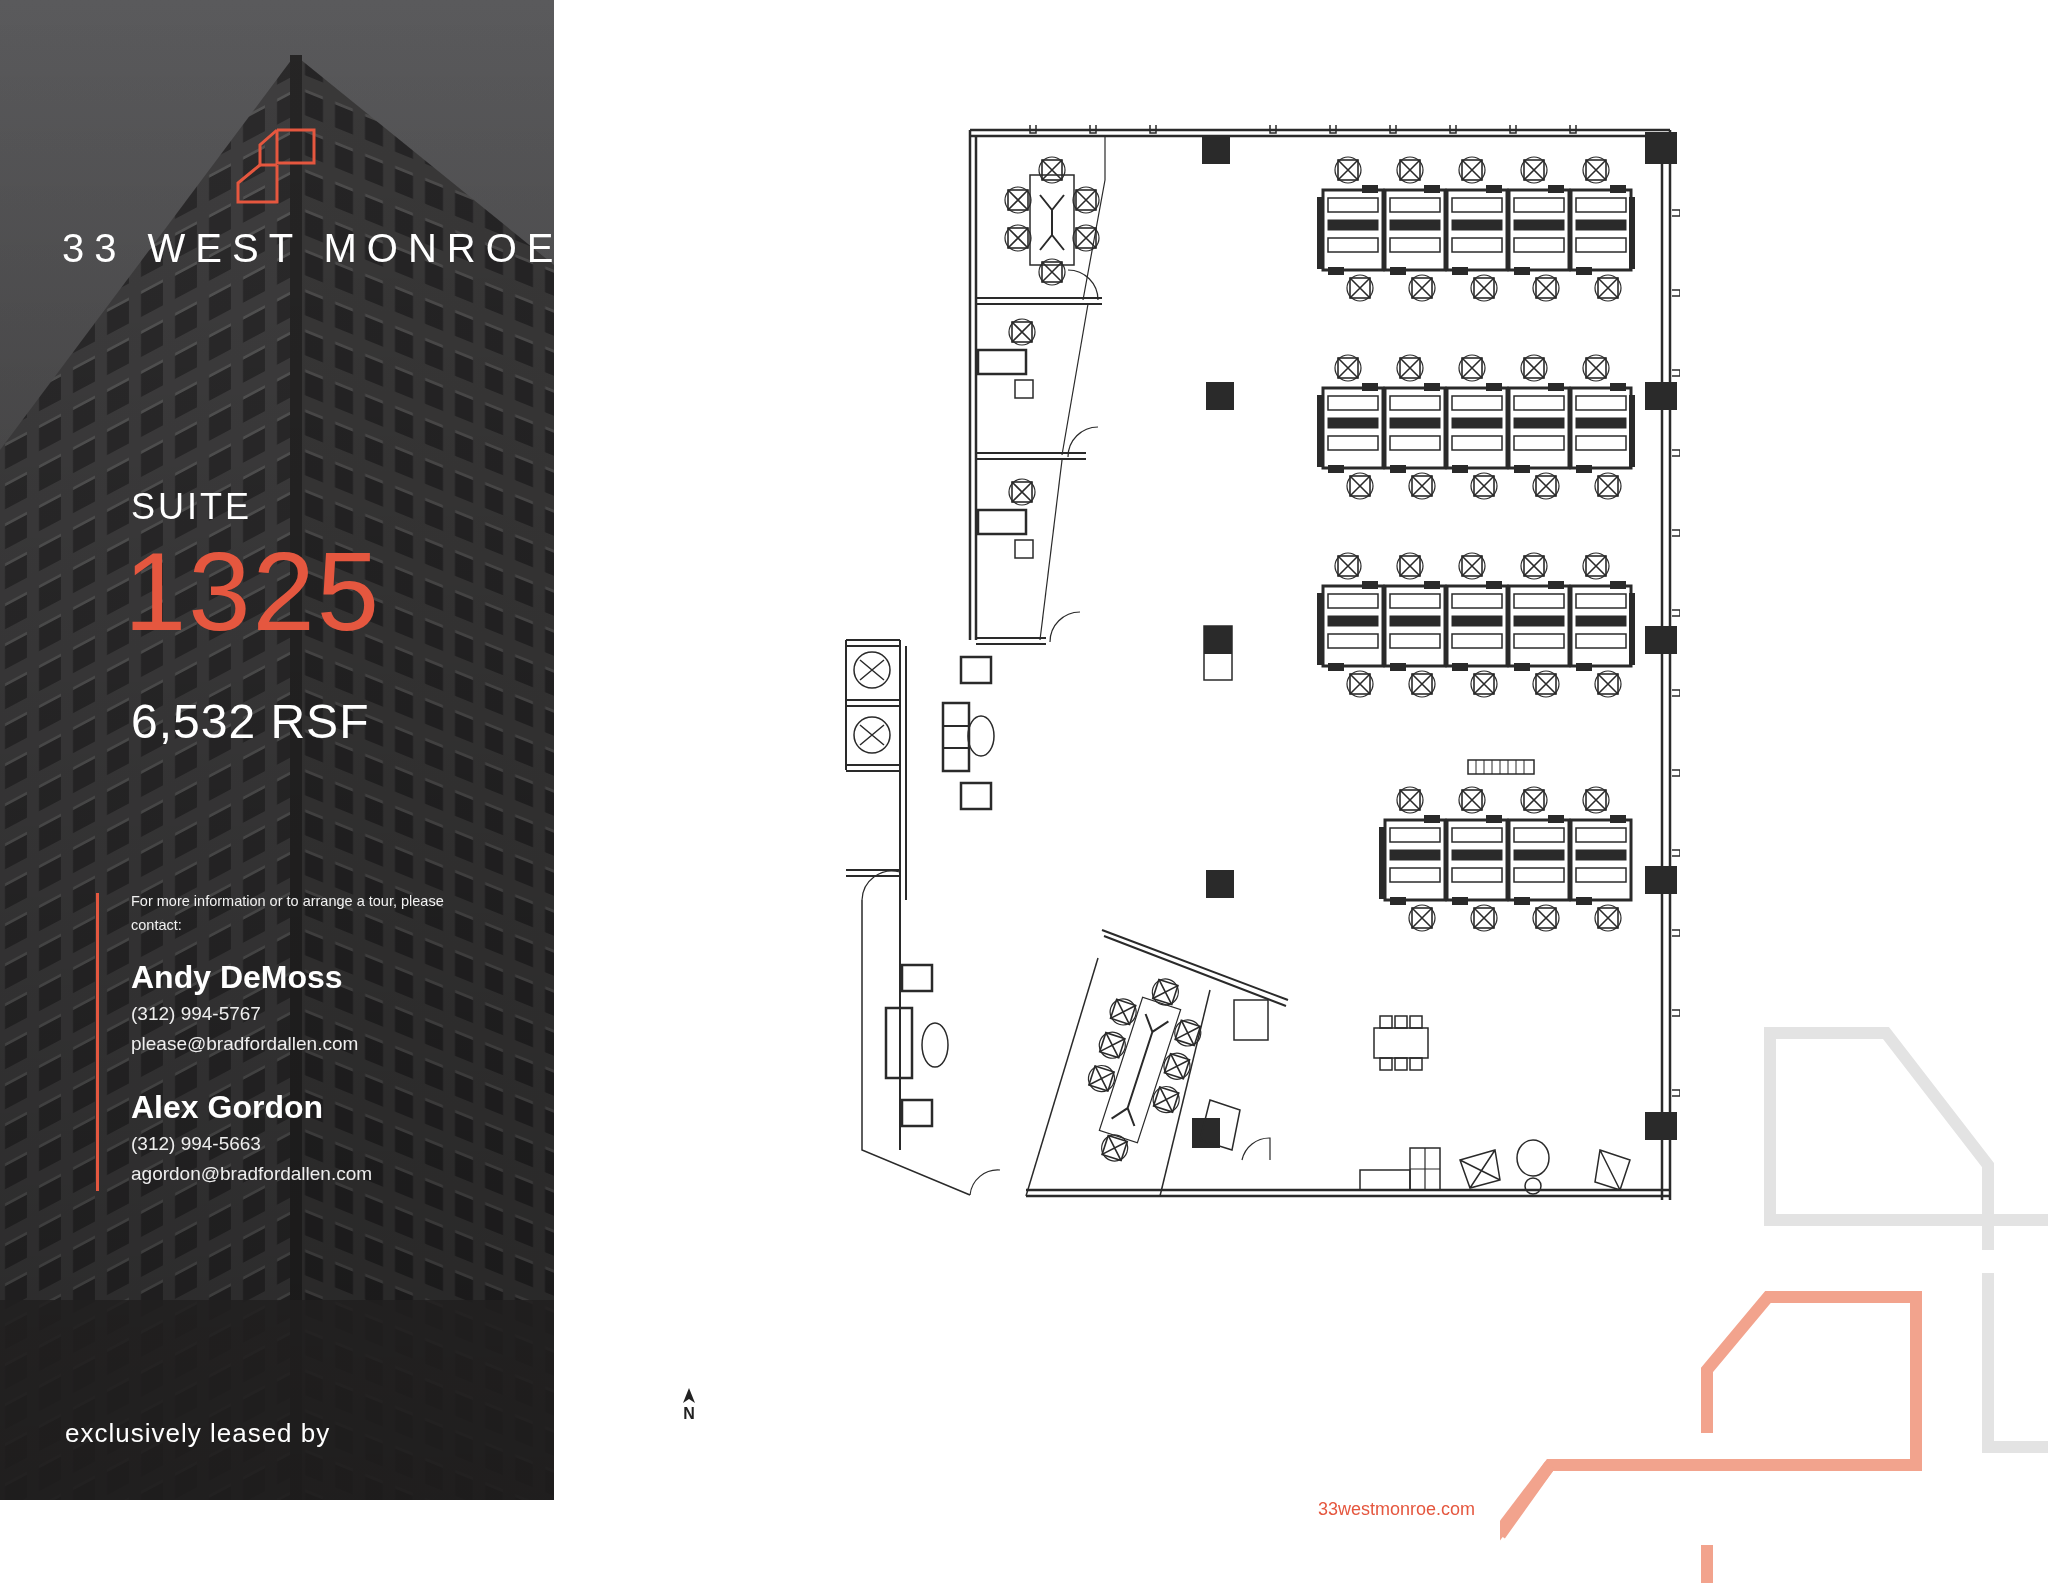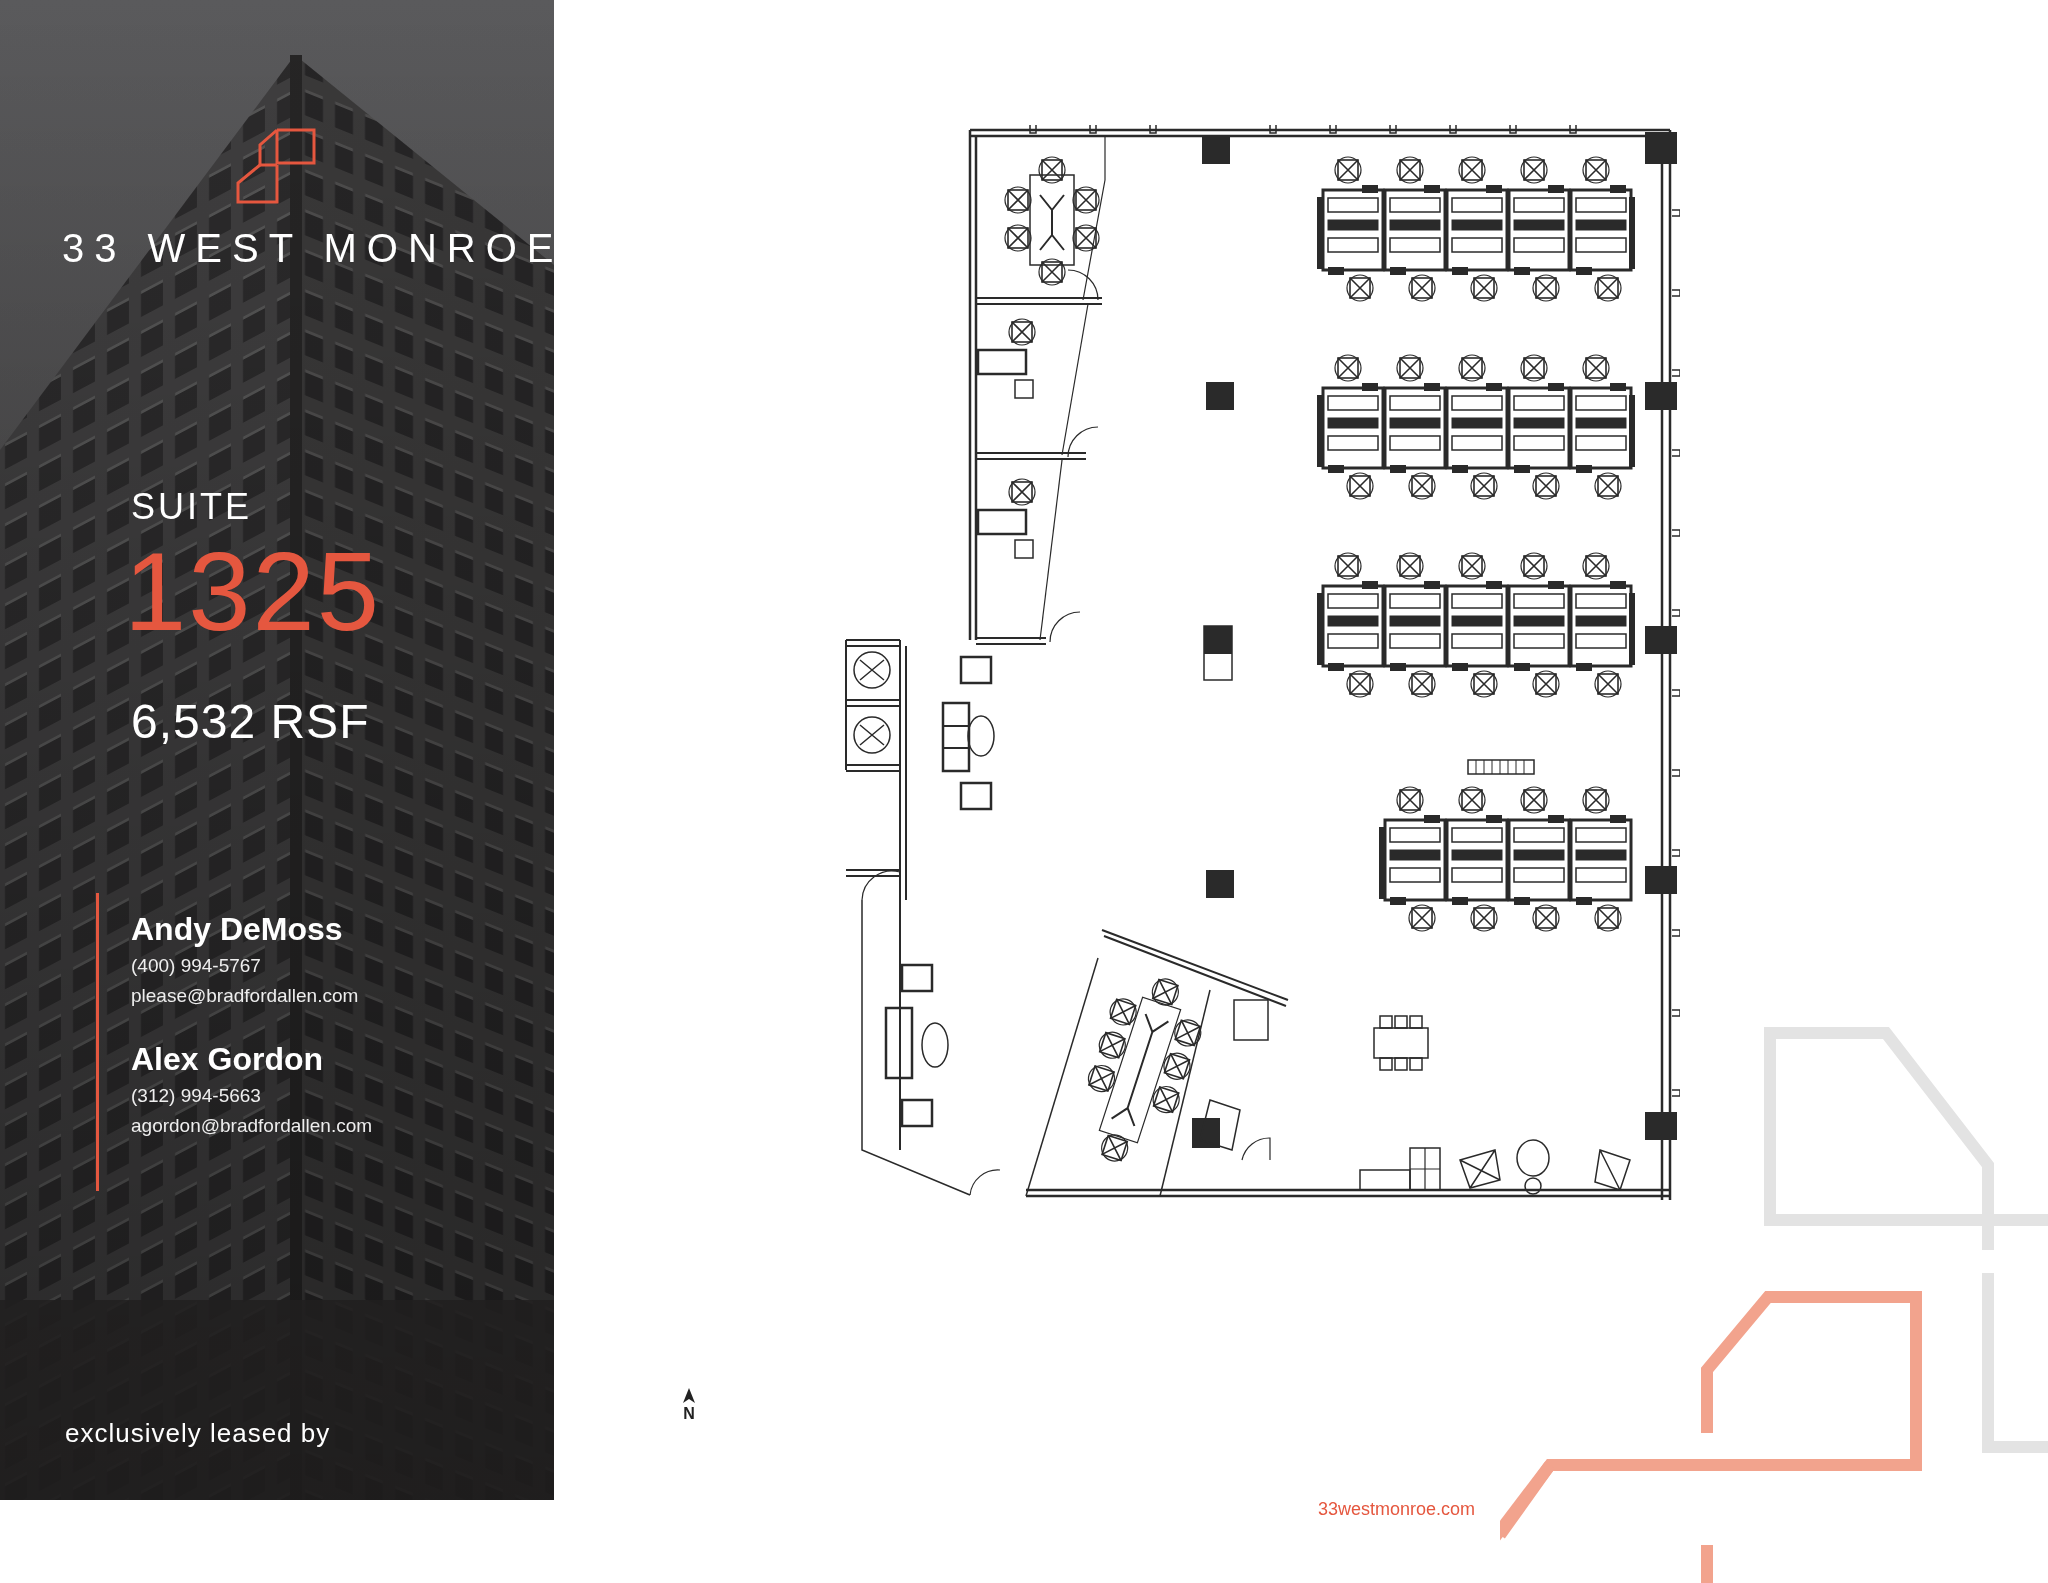--- a/index.html
+++ b/index.html
@@ -63,22 +63,23 @@
     <polyline points="24,37 2,55 2,74 41,74 41,37" fill="none" stroke="#e5573f" stroke-width="3"></polyline>
   </svg>
   <div class="brand">33 WEST MONROE</div>
 
   <div class="suite-label">SUITE</div>
   <div class="suite-num">1325</div>
   <div class="rsf">6,532 RSF</div>
 
   <div class="contact-bar"></div>
   <div class="contact">
+    <div class="intro">For more information or to arrange a tour, please contact:</div>
     <div class="name">Andy DeMoss</div>
-    <div class="phone">(400) 994-5767</div>
+    <div class="phone">(312) 994-5767</div>
     <div class="email">please@bradfordallen.com</div>
     <div class="gap"></div>
     <div class="name" style="margin-top:0">Alex Gordon</div>
     <div class="phone">(312) 994-5663</div>
     <div class="email">agordon@bradfordallen.com</div>
   </div>
 
   <div class="leased">exclusively leased by</div>
 </div>
 

